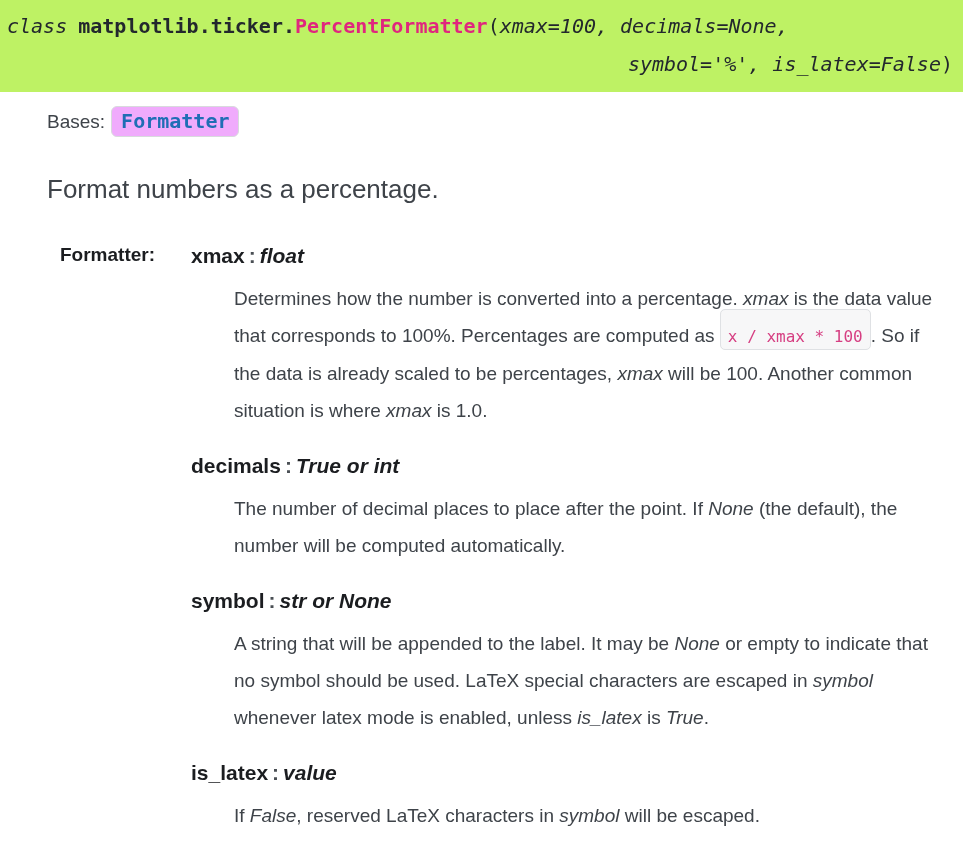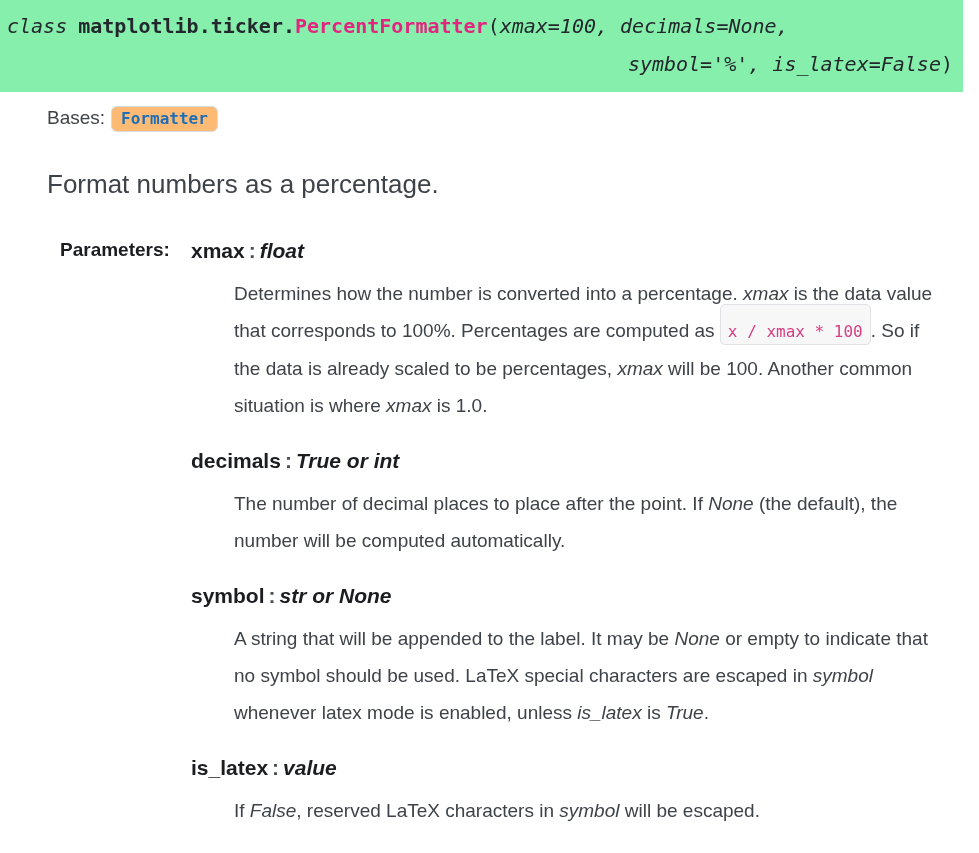--- a/index.html
+++ b/index.html
@@ -10,21 +10,21 @@
   }
   body {
     min-height: 853px;
     font-family: "Liberation Sans", sans-serif;
     color: #3e4349;
   }
 
   
   .sig-block {
     width: 963px;
-    background: #86efac;
+    background: #bef264;
     padding: 7px 10px 9px 7px;
     font-family: "DejaVu Sans Mono", monospace;
     font-size: 20px;
     line-height: 38px;
     color: #23282d;
   }
   .sig-keyword { font-style: italic; font-weight: normal; margin-right: 0.55em; }
   .sig-prefix  { font-weight: bold; }
   .sig-name    { font-weight: bold; color: #e0267e; }
   .sig-paren   { font-weight: normal; }
@@ -45,24 +45,24 @@
   .content { padding: 0 16px 20px 47px; }
 
   .bases-line {
     margin: 14px 0 0 0;
     font-size: 19px;
     color: #3e4349;
   }
   .code-pill {
     display: inline-block;
     font-family: "DejaVu Sans Mono", monospace;
-    font-size: 16px;
+    font-size: 20px;
     font-weight: 600;
     color: #1f6eb5;
-    background: #fdba74;
+    background: #f0abfc;
     border: 1px solid #d8dadd;
     border-radius: 6px;
     padding: 2px 9px 3px 9px;
     margin-left: 6px;
     text-decoration: none;
   }
 
   .summary {
     margin: 37px 0 0 0;
     font-size: 26px;
@@ -127,21 +127,21 @@
 
 <div class="content">
 
   <p class="bases-line">
     <span>Bases:</span><a href="#" class="code-pill">Formatter</a>
   </p>
 
   <p class="summary">Format numbers as a percentage.</p>
 
   <div class="field-list">
-    <div class="field-label">Parameters:</div>
+    <div class="field-label">Formatter:</div>
     <div class="field-body">
       <dl>
         <dt>
           <span class="param-name">xmax</span><span class="param-colon">:</span><em class="param-type">float</em>
         </dt>
         <dd><span>Determines how the number is converted into a percentage. </span><em>xmax</em><span> is the data value that corresponds to 100%. Percentages are computed as </span><code class="inline-code">x / xmax * 100</code><span>. So if the data is already scaled to be percentages, </span><em>xmax</em><span> will be 100. Another common situation is where </span><em>xmax</em><span> is 1.0.</span></dd>
 
         <dt>
           <span class="param-name">decimals</span><span class="param-colon">:</span><em class="param-type">True or int</em>
         </dt>

